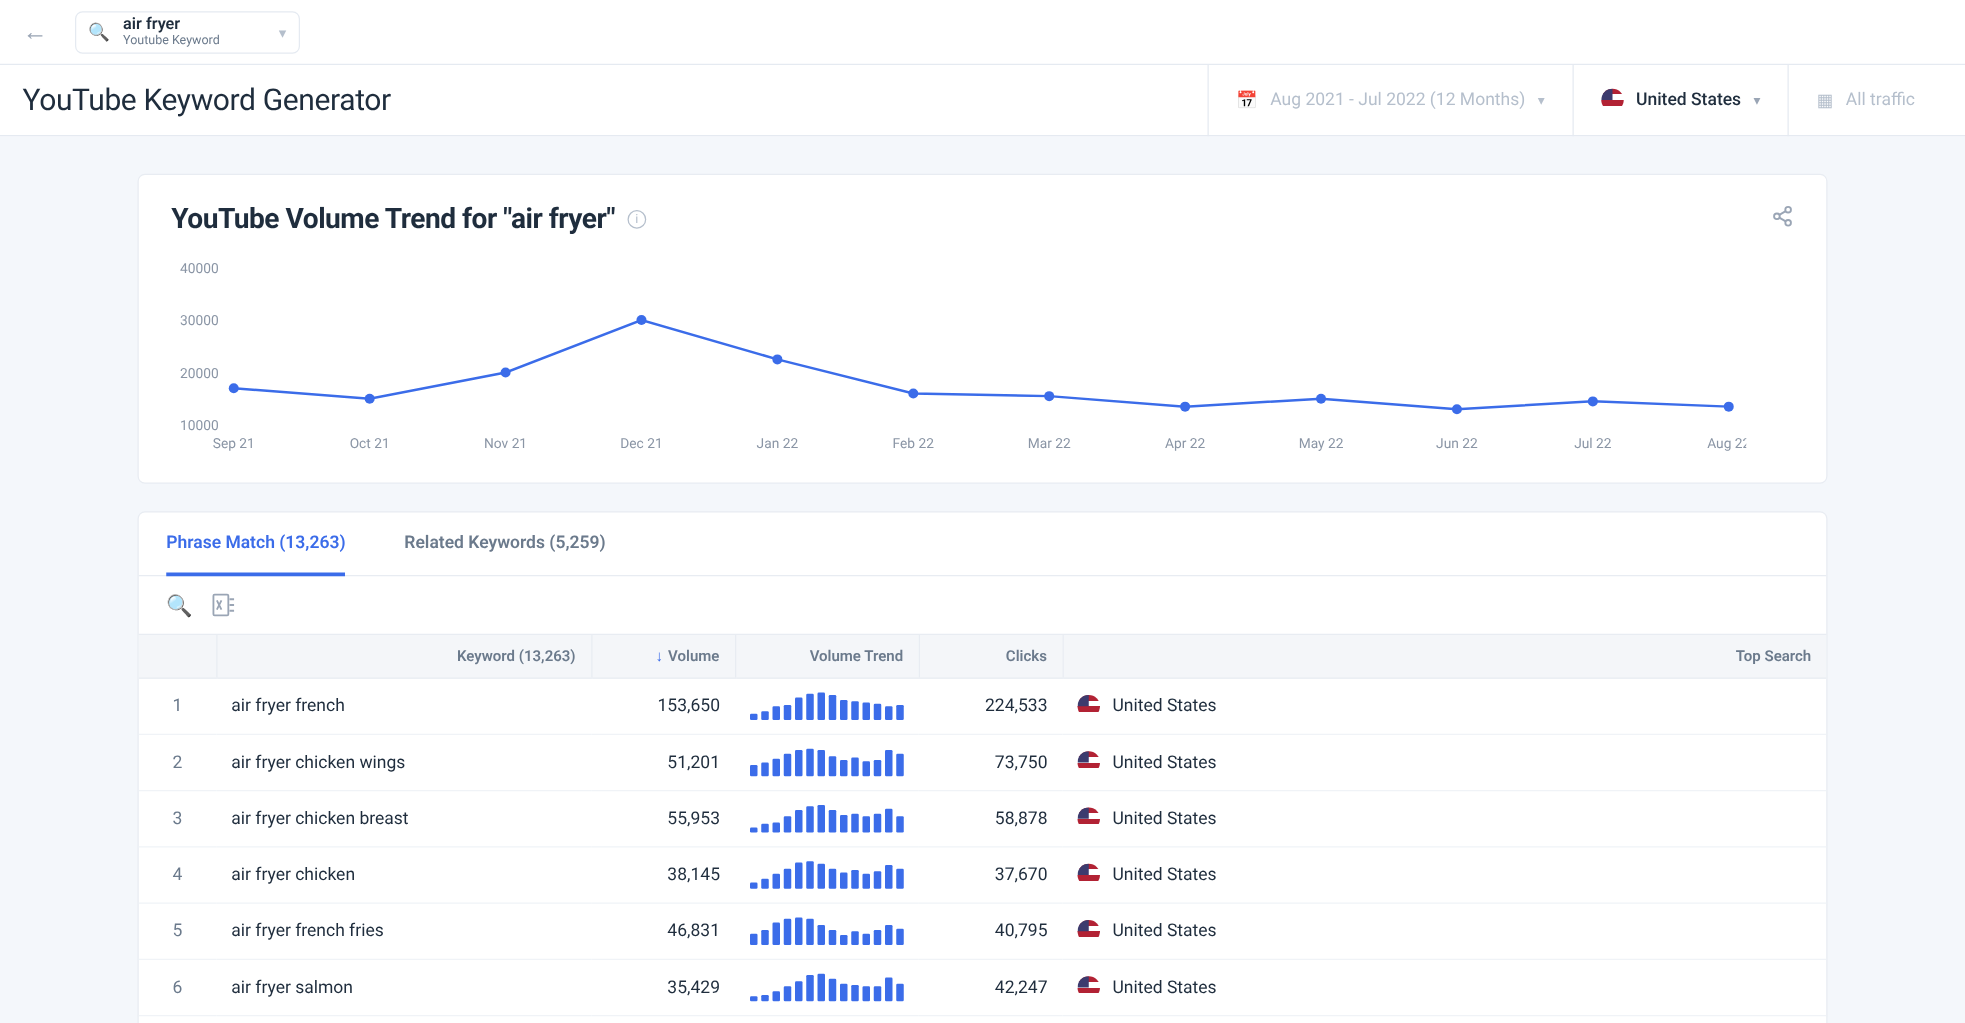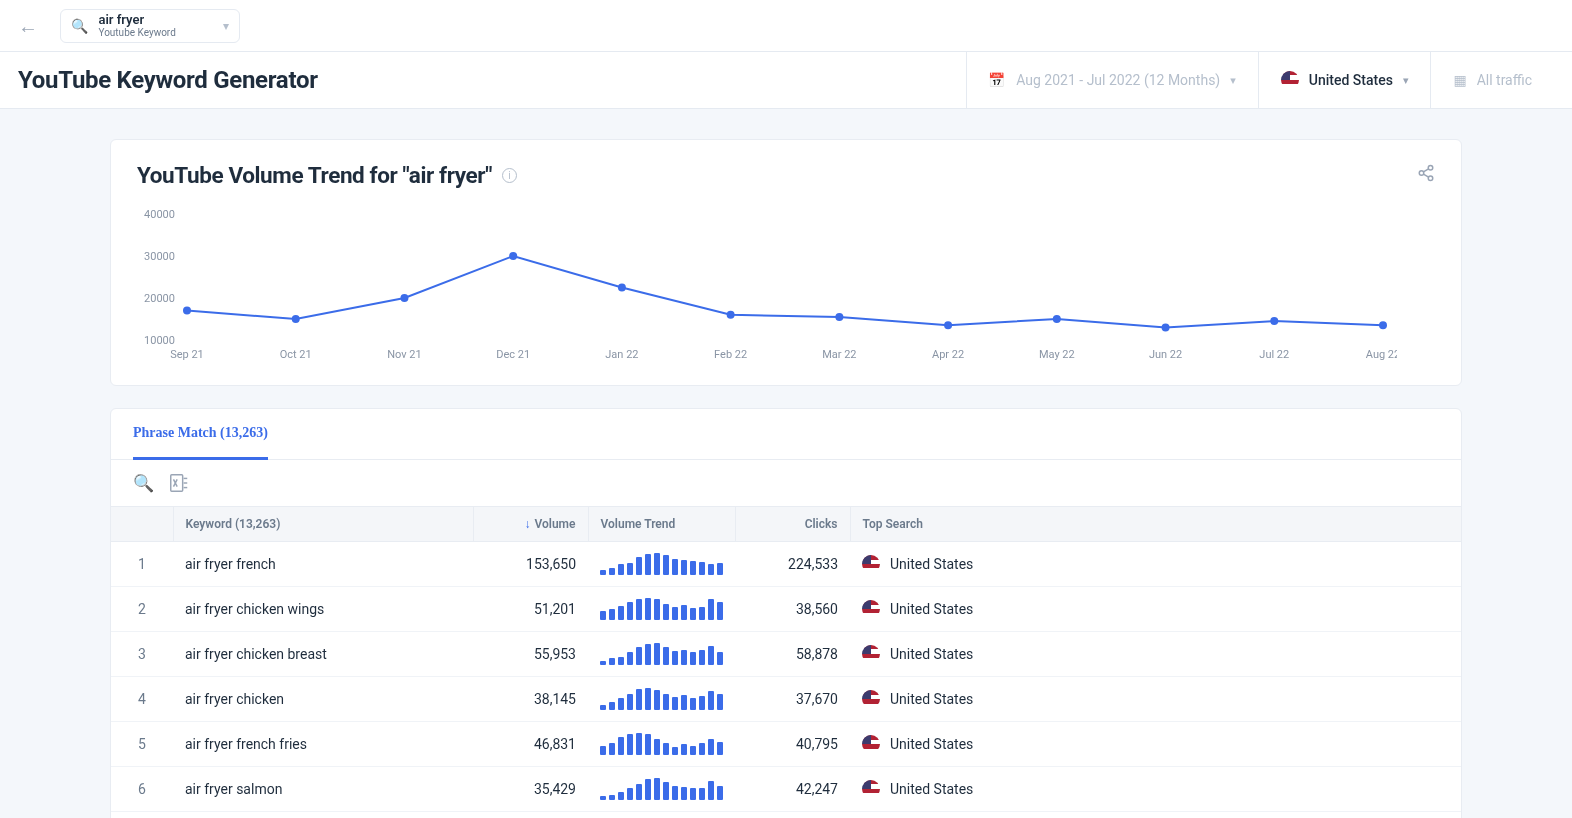--- a/index.html
+++ b/index.html
@@ -5,44 +5,44 @@
   *{box-sizing:border-box;margin:0;padding:0;}
   body{font-family:-apple-system,BlinkMacSystemFont,"Segoe UI",Roboto,Arial,sans-serif;background:#f4f7fb;color:#1f2d3d;font-size:14px;width:1572px;}
   .topbar{height:52px;background:#fff;border-bottom:1px solid #e5eaf1;display:flex;align-items:center;padding:0 18px;gap:22px;}
   .back-arrow{color:#9aa5b5;font-size:20px;cursor:pointer;}
   .search-pill{border:1px solid #e5eaf1;border-radius:6px;height:34px;display:flex;align-items:center;padding:0 10px;gap:10px;min-width:180px;}
   .search-pill .mag{color:#6b7a8c;font-size:14px;}
   .search-pill .kw{font-weight:600;font-size:13px;color:#1f2d3d;line-height:1;}
   .search-pill .sub{font-size:10px;color:#6b7a8c;line-height:1;margin-top:2px;}
   .search-pill .chev{color:#b5bfcc;margin-left:auto;font-size:12px;}
   .header{height:57px;background:#fff;border-bottom:1px solid #e5eaf1;display:flex;align-items:center;padding:0 18px;}
-  .header h1{font-size:24px;font-weight:700;letter-spacing:-0.3px;}
+  .header h1{font-size:24px;font-weight:400;letter-spacing:-0.3px;}
   .header .right{margin-left:auto;display:flex;align-items:center;}
   .hdr-cell{display:flex;align-items:center;gap:10px;height:57px;padding:0 22px;border-left:1px solid #e5eaf1;color:#b5bfcc;}
   .hdr-cell.active{color:#1f2d3d;}
   .us-flag{width:18px;height:18px;border-radius:50%;background:linear-gradient(to bottom,#b22234 0 25%,#fff 25% 50%,#b22234 50% 75%,#fff 75% 100%);position:relative;overflow:hidden;flex:none;}
   .us-flag::after{content:"";position:absolute;left:0;top:0;width:50%;height:50%;background:#3c3b6e;}
   .content{padding:30px 110px 40px;}
   .card{background:#fff;border-radius:6px;border:1px solid #e8ecf2;}
   .chart-card{padding:22px 26px 16px;margin-bottom:22px;}
   .chart-head{display:flex;align-items:center;gap:10px;}
   .chart-head h2{font-size:22.5px;font-weight:700;letter-spacing:-0.4px;}
   .info-i{width:15px;height:15px;border:1px solid #b5bfcc;border-radius:50%;display:inline-flex;align-items:center;justify-content:center;font-size:10px;color:#b5bfcc;}
   .share{margin-left:auto;color:#9aa5b5;font-size:16px;cursor:pointer;}
   .chart-wrap{margin-top:18px;}
-  .tabs{display:flex;gap:47px;padding:0 22px;border-bottom:1px solid #e8ecf2;font-family:Liberation Serif, serif;}
+  .tabs{display:flex;gap:47px;padding:0 22px;border-bottom:1px solid #e8ecf2;}
   .tab{padding:16px 0;font-size:14px;font-weight:600;color:#6b7a8c;cursor:pointer;white-space:nowrap;}
   .tab.active{color:#3b6ce9;border-bottom:3px solid #3b6ce9;margin-bottom:-1px;}
   .filter-row{display:flex;align-items:center;padding:12px 22px;border-bottom:1px solid #e8ecf2;}
   .filter-row .mag{color:#9aa5b5;font-size:17px;margin-right:14px;}
   .filter-row input{border:none;outline:none;font-size:14px;flex:1;color:#1f2d3d;}
   .filter-row input::placeholder{color:#9aa5b5;}
   .xls-icon{width:22px;height:22px;display:flex;align-items:center;justify-content:center;color:#9aa5b5;cursor:pointer;}
   table{width:100%;border-collapse:collapse;}
-  thead th{background:#f4f6f9;font-size:12px;font-weight:600;color:#6b7a8c;text-align:left;padding:10px 12px;border-bottom:1px solid #e8ecf2;}
+  thead th{background:#f4f6f9;font-size:12px;font-weight:600;color:#6b7a8c;text-align:right;padding:10px 12px;border-bottom:1px solid #e8ecf2;}
   thead th.sep{border-left:1px solid #e8ecf2;}
   tbody td{padding:11px 12px;border-bottom:1px solid #f0f3f7;font-size:14px;color:#1f2d3d;vertical-align:middle;}
   .num{text-align:right;}
   .idx{width:62px;text-align:center;color:#6b7a8c;}
   .kwcol{width:300px;}
   .volcol{width:115px;}
   .trendcol{width:120px;}
   .clickscol{width:115px;}
   .spark{display:flex;align-items:flex-end;gap:3px;height:22px;}
   .spark span{width:6px;background:#3b6ce9;border-radius:1px;}
@@ -131,20 +131,21 @@
           <text x="1028.5454545454545" y="152" text-anchor="middle">Jun 22</text>
           <text x="1137.2727272727273" y="152" text-anchor="middle">Jul 22</text>
           <text x="1246" y="152" text-anchor="middle">Aug 22</text>
         </svg>
     </div>
   </div>
 
   <div class="card">
     <div class="tabs">
       <div class="tab active">Phrase Match (13,263)</div>
+      <div class="tab">Related Keywords (5,259)</div>
     </div>
     <div class="filter-row">
       <span class="mag">🔍</span>
       <span class="xls-icon">
         <svg width="22" height="22" viewBox="0 0 24 24" fill="none" stroke="currentColor" stroke-width="1.6">
             <rect x="3" y="3" width="13" height="18" rx="1"></rect>
             <line x1="17" y1="7" x2="21" y2="7"></line>
             <line x1="17" y1="12" x2="21" y2="12"></line>
             <line x1="17" y1="17" x2="21" y2="17"></line>
             <path d="M6 8l4 8M10 8l-4 8"></path>
@@ -208,21 +209,21 @@
                 <span style="height:20.9px"></span>
                 <span style="height:16.5px"></span>
                 <span style="height:13.2px"></span>
                 <span style="height:15.4px"></span>
                 <span style="height:12.1px"></span>
                 <span style="height:13.2px"></span>
                 <span style="height:20.9px"></span>
                 <span style="height:17.6px"></span>
               </div>
             </td>
-            <td class="num">38,560</td>
+            <td class="num">73,750</td>
             <td>
               <div class="country">
                 <span class="us-flag"></span>
                 <span>United States</span>
               </div>
             </td>
           </tr>
           <tr>
             <td class="idx">3</td>
             <td>air fryer chicken breast</td>

